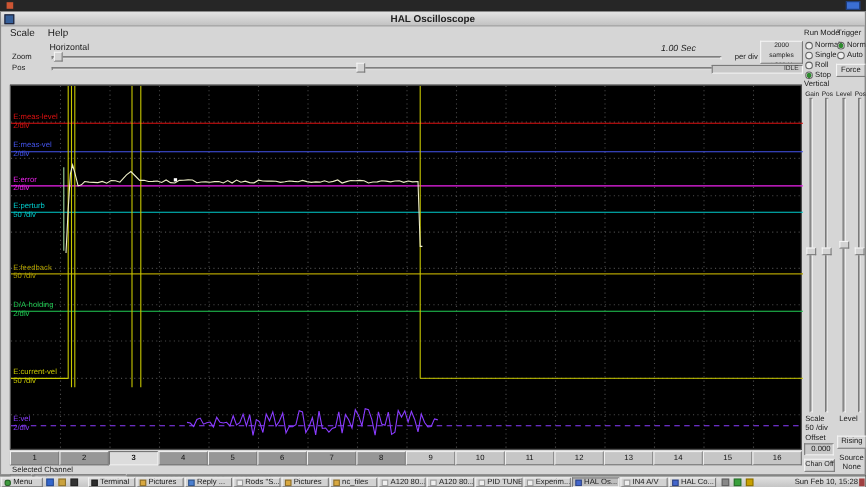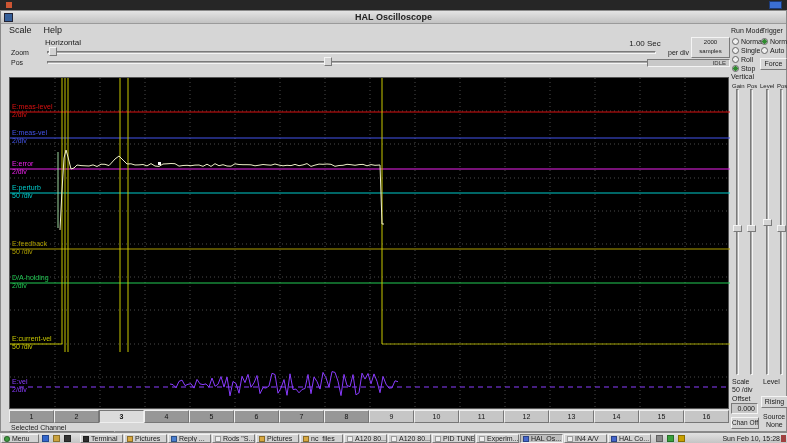--- a/index.html
+++ b/index.html
@@ -62,21 +62,21 @@
     <div class="abs lbl" style="left:8px;top:27px;margin-left:36px;">Horizontal</div>
 
     <div class="abs lbl7" style="left:10px;top:38px;">Zoom</div>
     <div class="trough-h" style="left:46px;top:40px;width:609px;"></div>
     <div class="handle-h raised" style="left:48px;top:36px;"></div>
 
     <div class="abs lbl7" style="left:10px;top:48px;">Pos</div>
     <div class="trough-h" style="left:46px;top:50px;width:609px;"></div>
     <div class="handle-h raised" style="left:323px;top:46px;"></div>
 
-    <div class="abs lbl" style="left:600px;top:28px;width:88px;text-align:center;">1.00 Sec</div>
+    <div class="abs lbl" style="left:600px;top:28px;width:88px;text-align:left;font-style:italic;">1.00 Sec</div>
     <div class="abs lbl7" style="left:600px;top:38px;width:88px;text-align:right;">per div</div>
     <div class="abs raised" style="left:690px;top:26px;width:39px;height:21px;text-align:center;font-size:6px;line-height:9px;overflow:hidden;">
       <div>2000 samples</div>
       <div>at 200 Hz</div>
     </div>
     <div class="abs sunken" style="left:646px;top:48px;width:83px;height:8px;font-size:6px;line-height:6px;text-align:right;padding-right:3px;color:#333;">
       <span>IDLE</span>
     </div>
 
     <div class="abs" style="left:729px;top:14px;width:58px;height:408px;">

